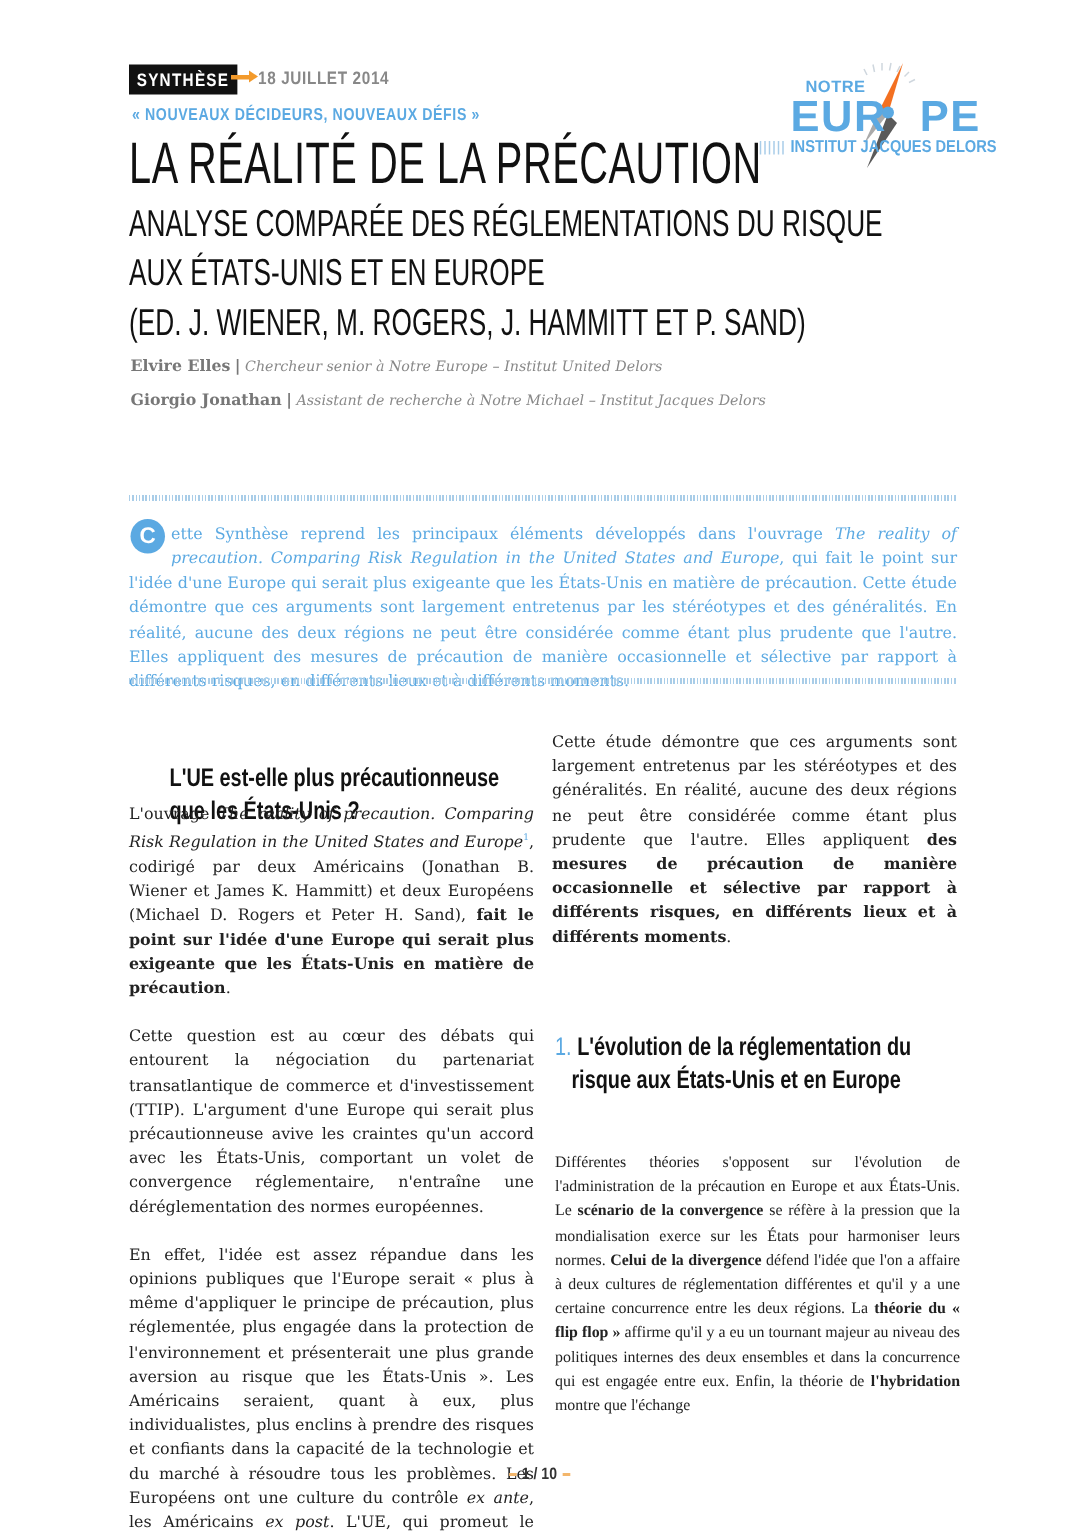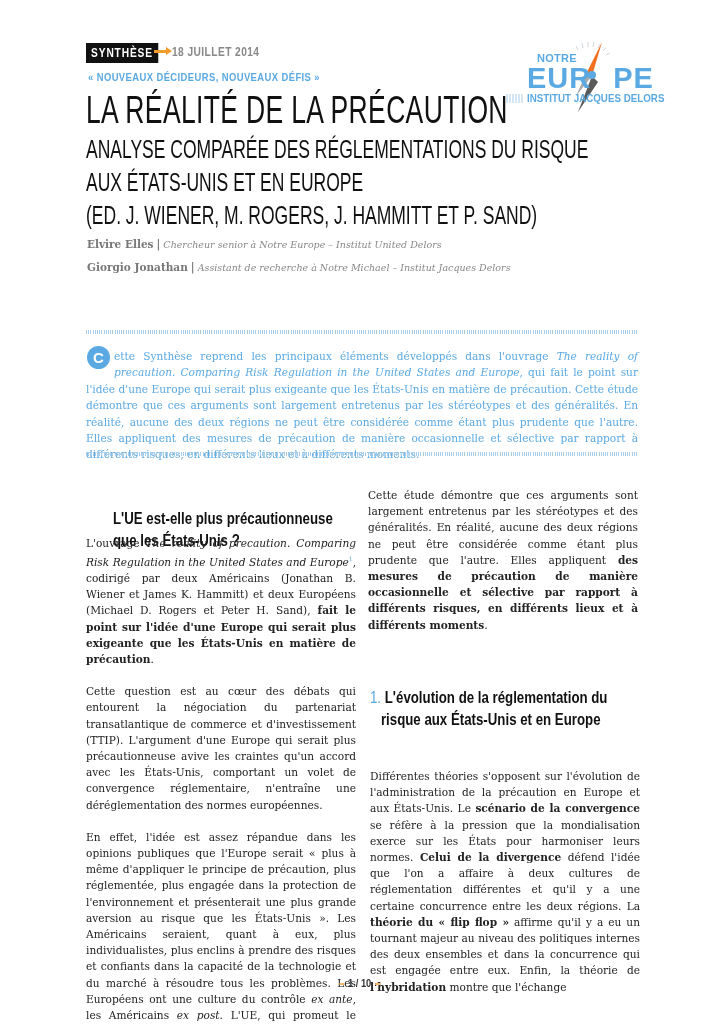--- a/index.html
+++ b/index.html
@@ -115,17 +115,17 @@
 
 <div class="abs col" style="left:368px;top:487px;">
   <p style="margin-bottom:16px;"><span>Cette étude démontre que ces arguments sont largement entretenus par les stéréotypes et des généralités. En réalité, aucune des deux régions ne peut être considérée comme étant plus prudente que l'autre. Elles appliquent </span><b>des mesures de précaution de manière occasionnelle et sélective par rapport à différents risques, en différents lieux et à différents moments</b><span>.</span></p>
 </div>
 
 <div class="abs" style="left:370px;top:687px;">
   <div class="h2"><span class="num">1.</span> <span>L'évolution de la réglementation du</span></div>
   <div class="h2" style="padding-left:14px;">risque aux États-Unis et en Europe</div>
 </div>
 
-<div class="abs col" style="left:370px;top:768px;">
+<div class="abs col" style="left:370px;top:768px;font-family:Liberation Serif, serif;">
   <p><span>Différentes théories s'opposent sur l'évolution de l'administration de la précaution en Europe et aux États-Unis. Le </span><b>scénario de la convergence</b><span> se réfère à la pression que la mondialisation exerce sur les États pour harmoniser leurs normes. </span><b>Celui de la divergence</b><span> défend l'idée que l'on a affaire à deux cultures de réglementation différentes et qu'il y a une certaine concurrence entre les deux régions. La </span><b>théorie du « flip flop »</b><span> affirme qu'il y a eu un tournant majeur au niveau des politiques internes des deux ensembles et dans la concurrence qui est engagée entre eux. Enfin, la théorie de </span><b>l'hybridation</b><span> montre que l'échange</span></p>
 </div>
 
 <div class="abs pager"><span class="dash"></span><span>1 / 10</span><span class="dash"></span></div>
 
 </body></html>

